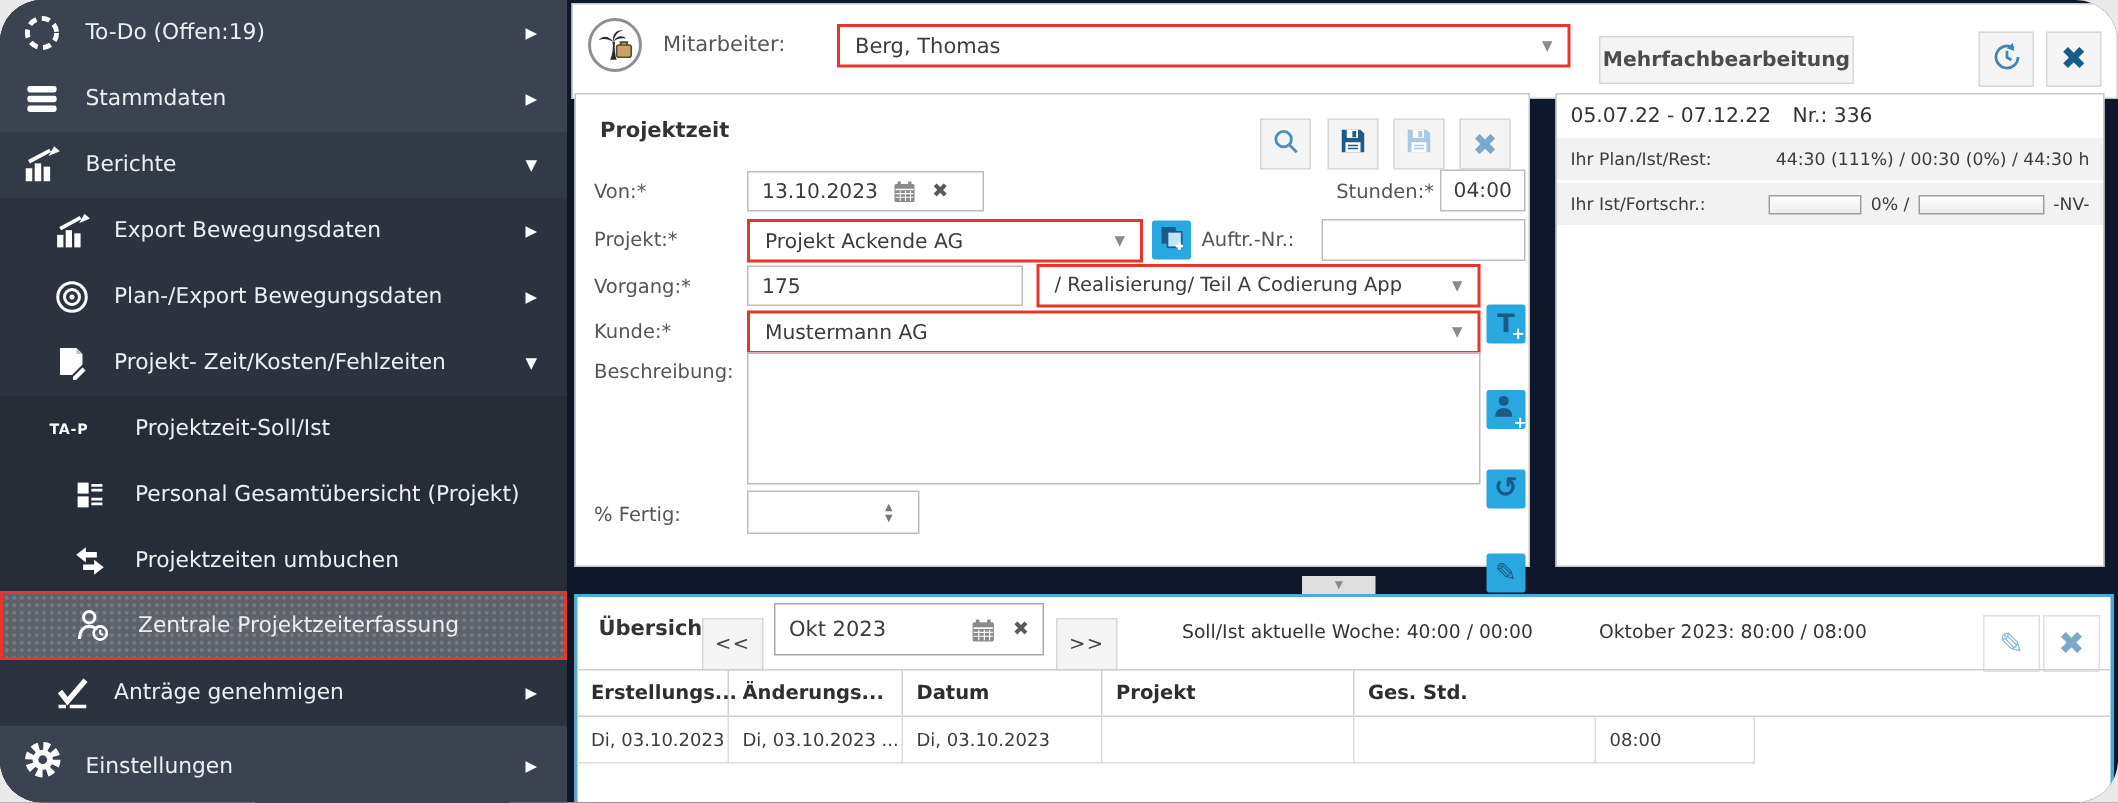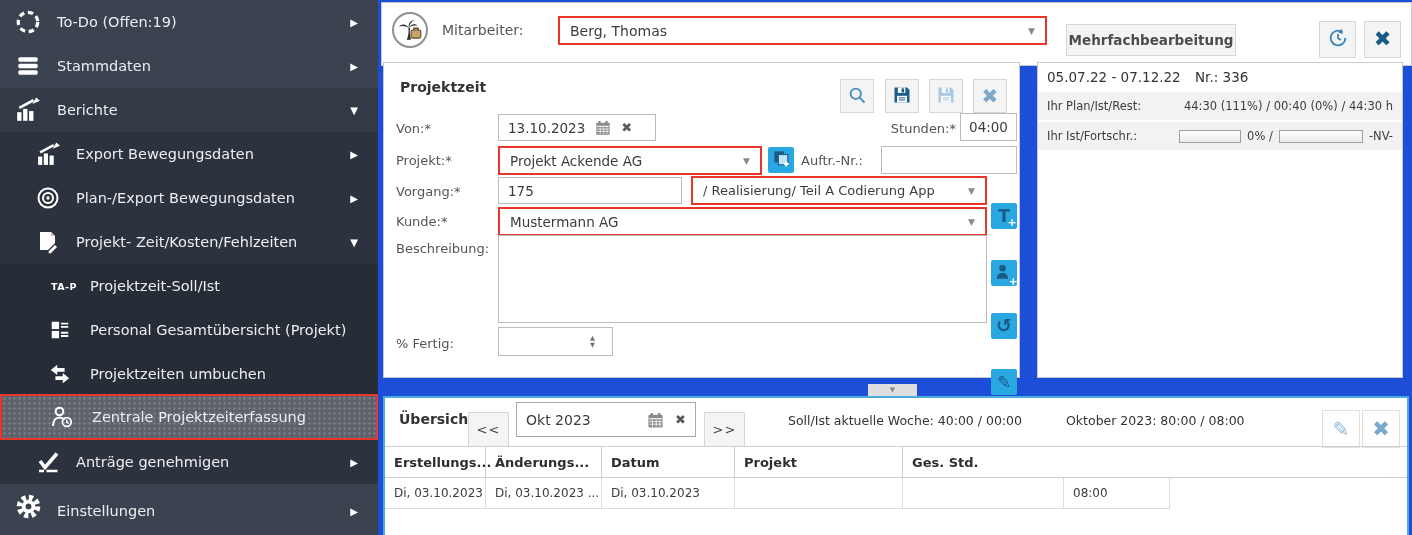--- a/index.html
+++ b/index.html
@@ -1,21 +1,21 @@
 <!DOCTYPE html>
 <html><head>
 <meta charset="utf-8">
 <style>
   * { margin:0; padding:0; box-sizing:border-box; }
   html,body { background:#e9e9e9; }
   #app {
     position:relative; width:1412px; height:535px; overflow:hidden;
-    background:#1d4ed8;
+    background:#0f172a;
     font-family:"DejaVu Sans","Liberation Sans",sans-serif;
-    color:#333; font-size:13px;
+    color:#333; font-size:13px;border-radius:28px;
   }
   .abs { position:absolute; }
 
   
   .sidebar { left:0; top:0; width:378px; height:535px; background:#2c333e; }
   .side-item { position:absolute; left:0; width:378px; height:44px; display:flex; align-items:center; color:#eceef0; font-size:14.5px; cursor:default; }
   .side-item .icon { position:absolute; display:flex; align-items:center; justify-content:center; width:28px; height:28px; }
   .side-item .lbl { position:absolute; white-space:nowrap; }
   .side-item .arrow { position:absolute; right:20px; font-size:10px; color:#fff; }
   .bg0 { background:#3b4350; }
@@ -129,21 +129,21 @@
             <path d="M4 2 h11 l4 4 v14 H4z" fill="#fff"></path>
             <path d="M15 2 v4 h4 z" fill="#b9c2cc"></path>
             <path d="M12 21 l7-7 3 3-7 7 h-3z" fill="#fff" stroke="#2c333e" stroke-width="1.4"></path>
           </svg>
       </span>
       <span class="lbl" style="left:76px">Projekt- Zeit/Kosten/Fehlzeiten</span>
       <span class="arrow">▼</span>
     </div>
 
     <div class="side-item bg3" style="top:264px">
-      <span class="icon" style="left:50px">
+      <span class="icon" style="left:32px">
           <span class="tap-txt">TA-P</span>
         </span>
       <span class="lbl" style="left:90px">Projektzeit-Soll/Ist</span>
     </div>
 
     <div class="side-item bg3" style="top:308px">
       <span class="icon" style="left:46px">
         <svg width="22" height="22" viewBox="0 0 24 24" fill="#fff">
             <rect x="3" y="3" width="8" height="8"></rect>
             <rect x="3" y="13" width="8" height="8"></rect>
@@ -355,21 +355,21 @@
     <span style="font-size:7px;color:#8a8a8a;line-height:1">▼</span>
   </div>
 
   <div class="abs panel" style="left:1037px;top:62px;width:366px;height:316px">
     <div style="padding:6px 9px 7px;font-size:13.5px;color:#333;white-space:nowrap">
       <span>05.07.22 - 07.12.22</span>
       <span style="margin-left:10px">Nr.: 336</span>
     </div>
     <div class="info-row" style="margin-bottom:2px">
       <span>Ihr Plan/Ist/Rest:</span>
-      <span style="margin-left:auto">44:30 (111%) / 00:40 (0%) / 44:30 h</span>
+      <span style="margin-left:auto">44:30 (111%) / 00:30 (0%) / 44:30 h</span>
     </div>
     <div class="info-row">
       <span>Ihr Ist/Fortschr.:</span>
       <span style="margin-left:auto;display:flex;align-items:center;gap:6px">
         <span class="pbar" style="width:62px"></span>
         <span>0% /</span>
         <span class="pbar" style="width:84px"></span>
         <span>-NV-</span>
       </span>
     </div>

